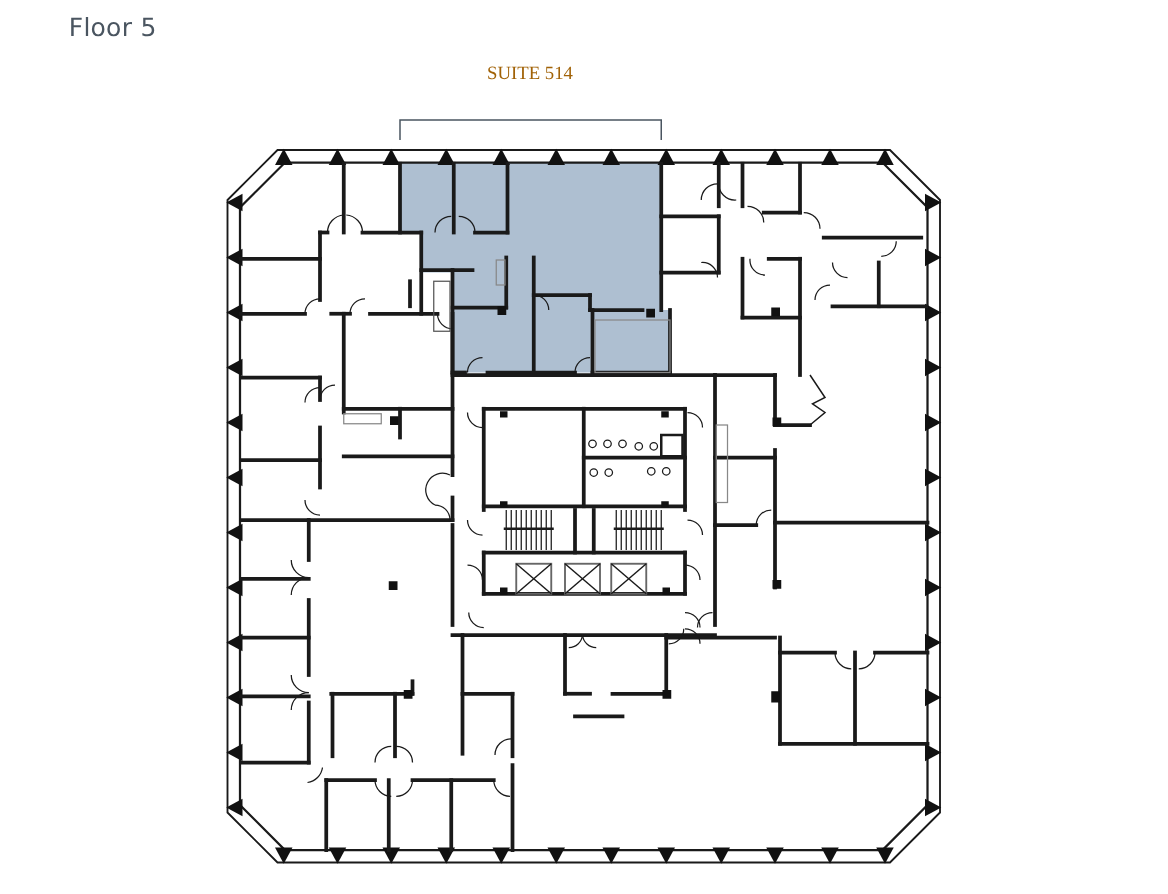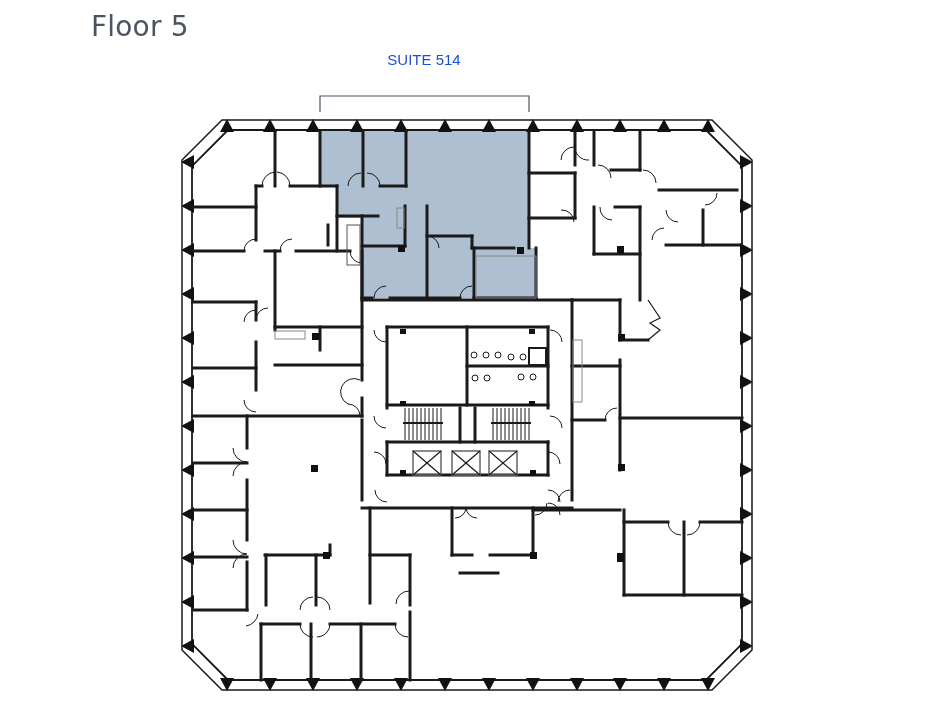--- a/index.html
+++ b/index.html
@@ -1,18 +1,18 @@
 <!DOCTYPE html>
 <html><head>
 <meta charset="utf-8">
 <style>
   html, body { margin:0; padding:0; background:#ffffff; }
   body { width:934px; height:715px; position:relative; overflow:hidden; font-family:"Liberation Sans", sans-serif; }
-  .floor-title { position:absolute; left:55px; top:10px; font-size:28px; color:#4a5560; font-family:"DejaVu Sans", sans-serif; letter-spacing:0.2px;margin-left:36px; }
-  .suite-label { position:absolute; left:324px; top:50px; width:200px; text-align:center; color:#1d4ed8; font-family:Liberation Sans, sans-serif; font-size:15px; line-height:19px; }
+  .floor-title { position:absolute; left:55px; top:10px; font-size:20px; color:#4a5560; font-family:"DejaVu Sans", sans-serif; letter-spacing:0.2px; }
+  .suite-label { position:absolute; left:324px; top:50px; width:200px; text-align:center; color:#a16207; font-family:Liberation Serif, serif; font-size:15px; line-height:19px; }
   .plan { position:absolute; left:0; top:0; }
 </style>
 </head>
 <body>
 
 <div class="floor-title">Floor 5</div>
 
 <div class="suite-label">
   <div>SUITE 514</div>
 </div>

